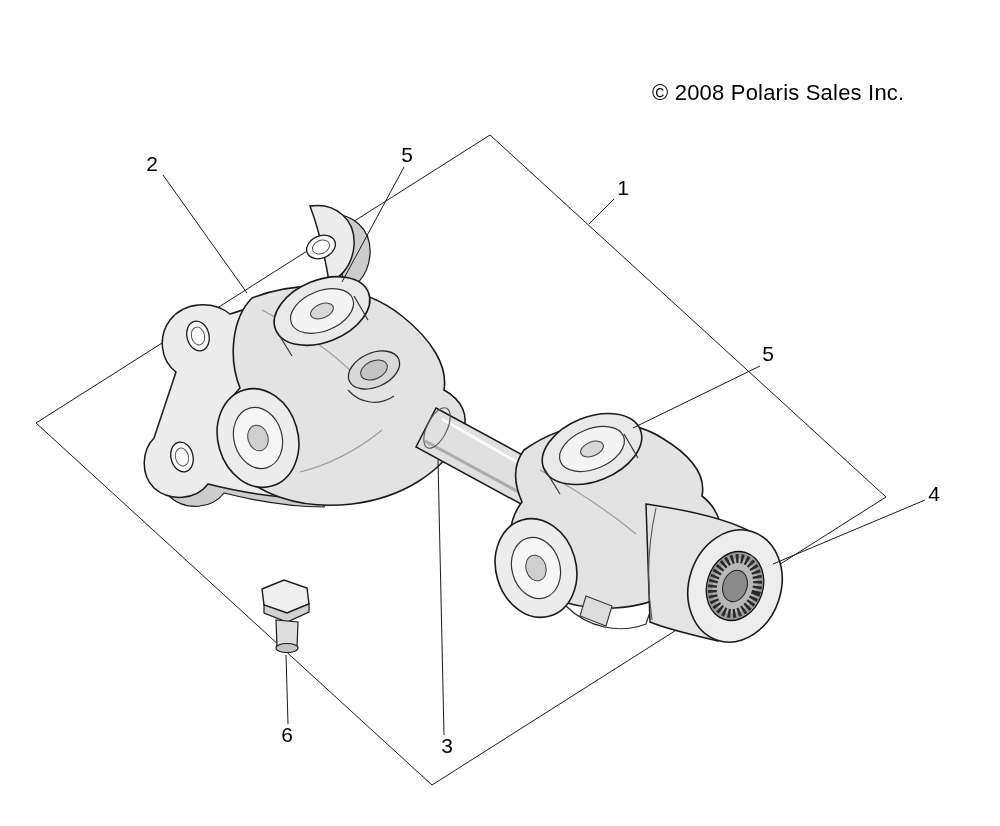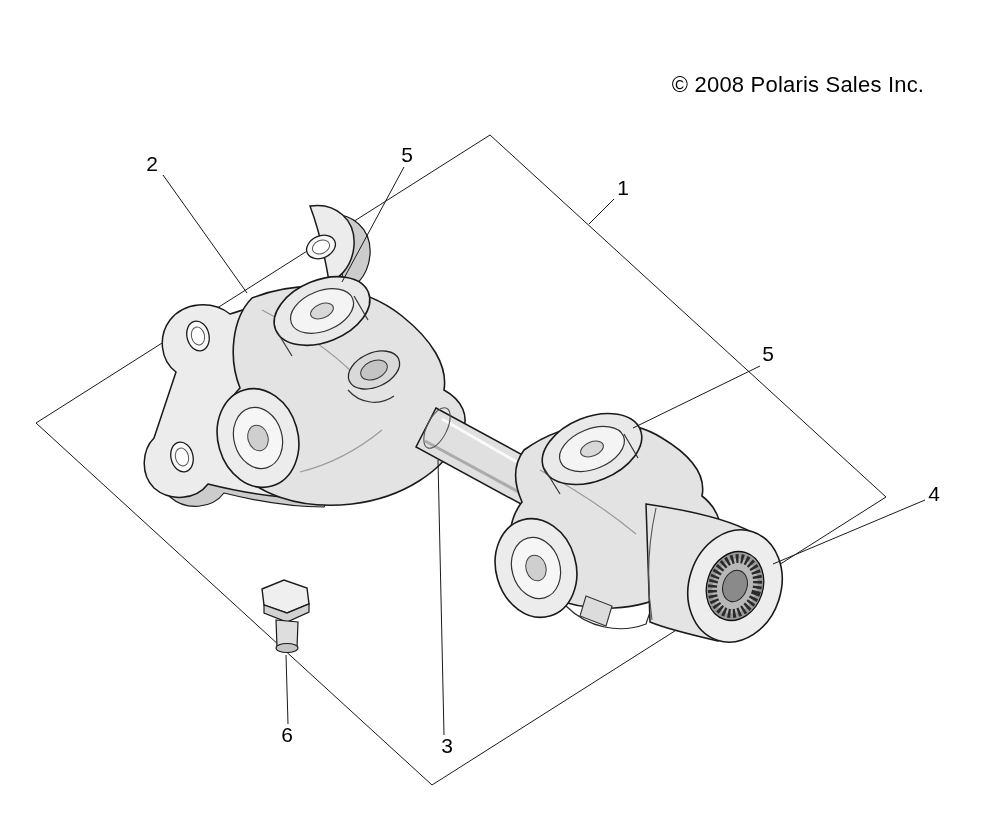--- a/index.html
+++ b/index.html
@@ -8,24 +8,24 @@
     width:1000px;
     height:826px;
     background:#ffffff;
     font-family:"Liberation Sans", sans-serif;
     color:#000;
     overflow:hidden;
   }
   .page svg{position:absolute;left:0;top:0;}
   .copyright{
     position:absolute;
-    top:72px;
+    top:80px;
     left:652px;
     width:292px;
-    text-align:center;
+    text-align:left;
     font-size:22px;
     letter-spacing:.2px;
     color:#000;
     white-space:nowrap;
   }
   .callout{
     position:absolute;
     transform:translate(-50%,-50%);
     font-size:21px;
     line-height:1;

